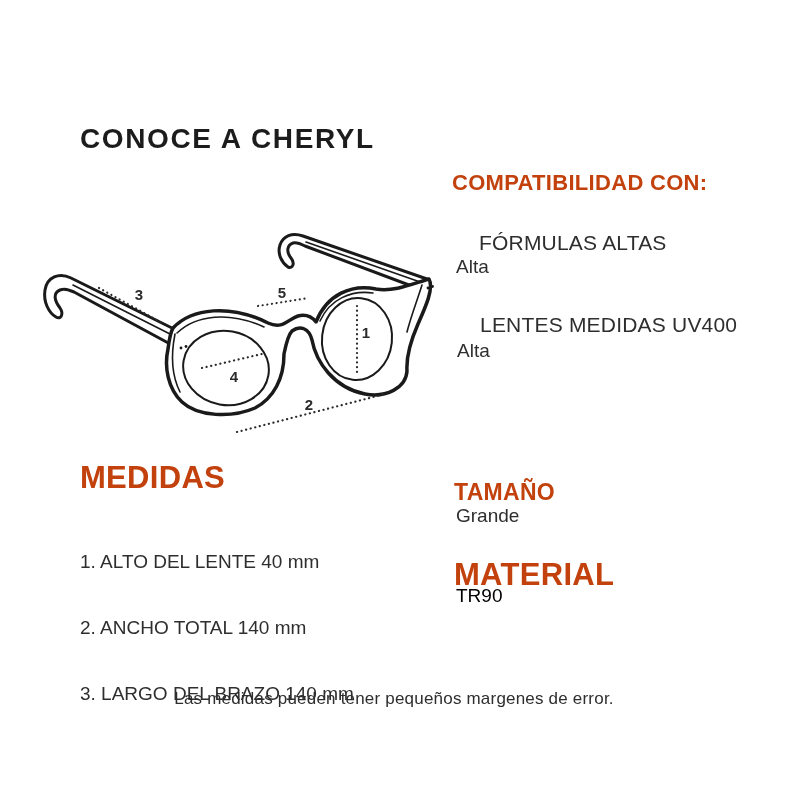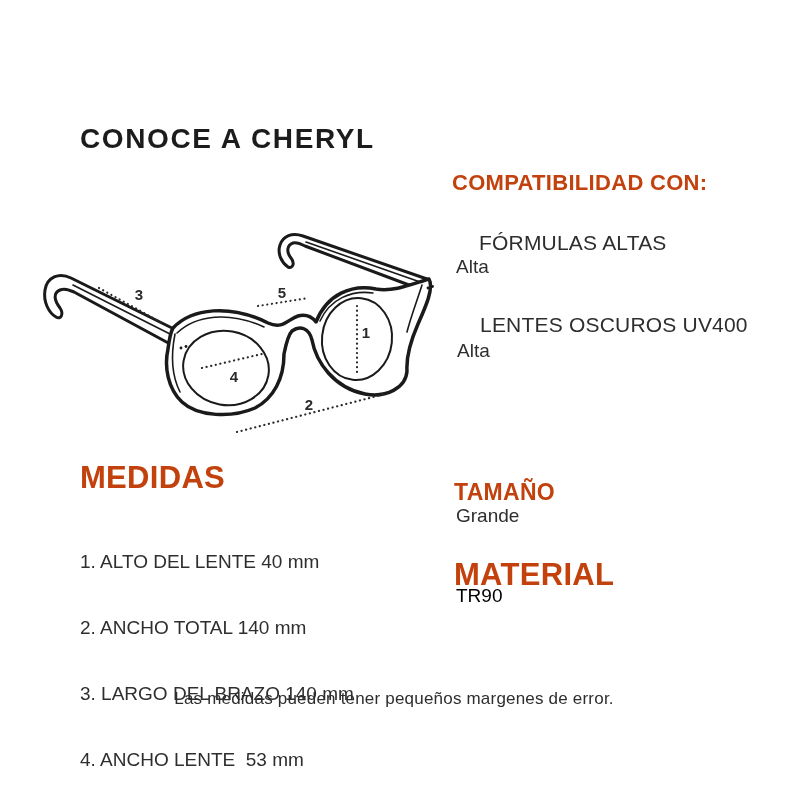--- a/index.html
+++ b/index.html
@@ -111,29 +111,28 @@
     <text class="callout-num" text-anchor="middle" x="242" y="76">5</text>
     <text class="callout-num" text-anchor="middle" x="326" y="116">1</text>
     <text class="callout-num" text-anchor="middle" x="194" y="160">4</text>
     <text class="callout-num" text-anchor="middle" x="269" y="188">2</text>
   </svg>
 </div>
 
 <div class="abs h-bold" id="compat-heading">COMPATIBILIDAD CON:</div>
 <div class="abs compat-label" id="compat-label-0">FÓRMULAS ALTAS</div>
 <div class="abs compat-value" id="compat-value-0">Alta</div>
-<div class="abs compat-label" id="compat-label-1">LENTES OSCUROS UV400</div>
+<div class="abs compat-label" id="compat-label-1">LENTES MEDIDAS UV400</div>
 <div class="abs compat-value" id="compat-value-1">Alta</div>
 
 <div class="abs h-bold" id="medidas-heading">MEDIDAS</div>
 <ul class="abs" id="measure-list">
   <li>1. ALTO DEL LENTE 40 mm</li>
   <li>2. ANCHO TOTAL 140 mm</li>
   <li>3. LARGO DEL BRAZO 140 mm</li>
-  <li>4. ANCHO LENTE  53 mm</li>
   
 </ul>
 
 <div class="abs h-bold" id="size-heading">TAMAÑO</div>
 <div class="abs" id="size-value">Grande</div>
 <div class="abs h-bold" id="material-heading">MATERIAL</div>
 <div class="abs" id="material-value">TR90</div>
 
 <div class="abs" id="footer-disclaimer">Las medidas pueden tener pequeños margenes de error.</div>
 

